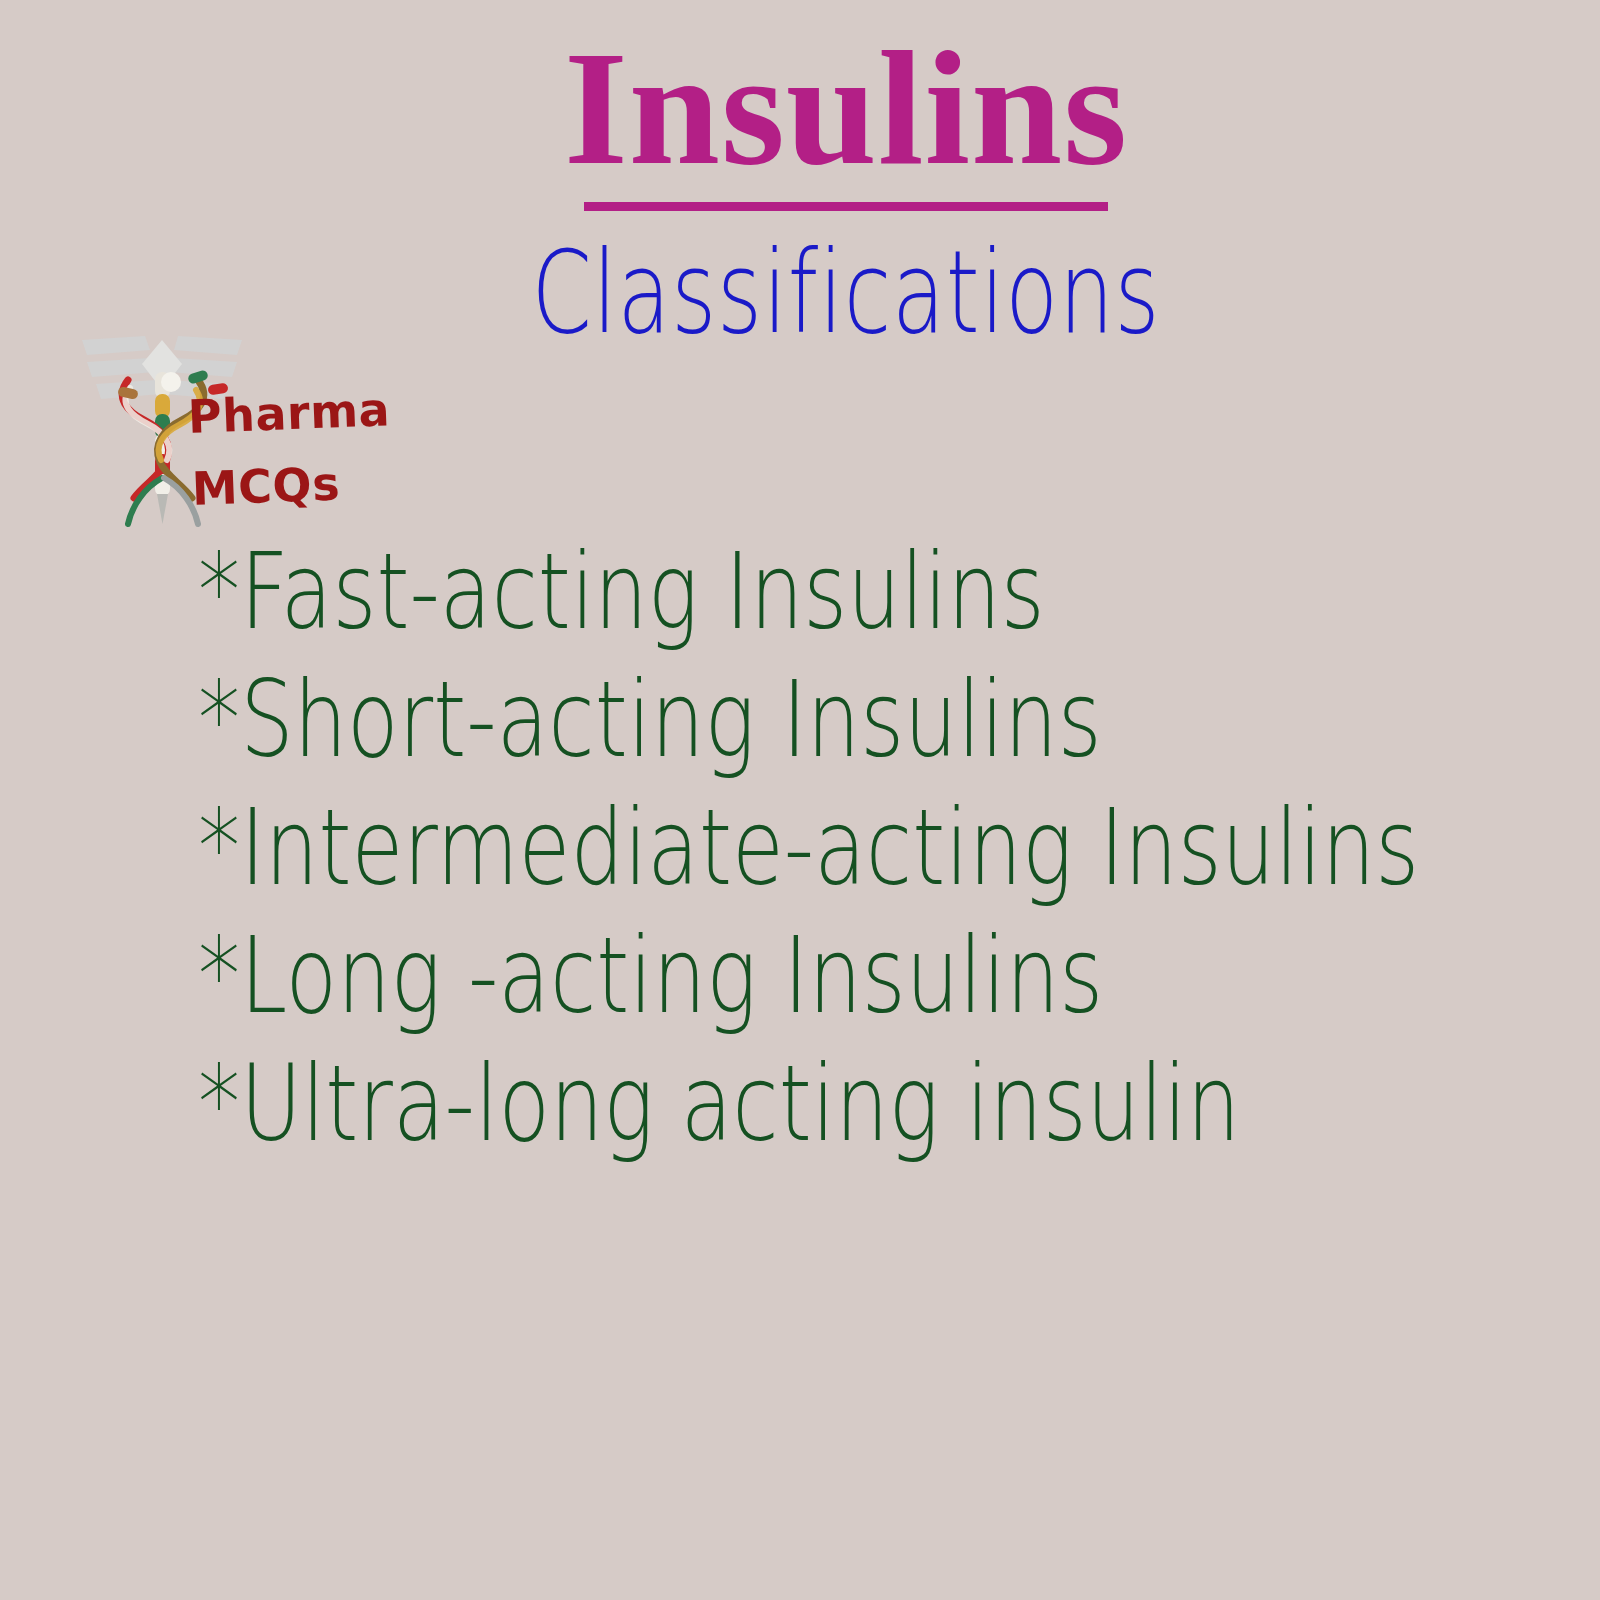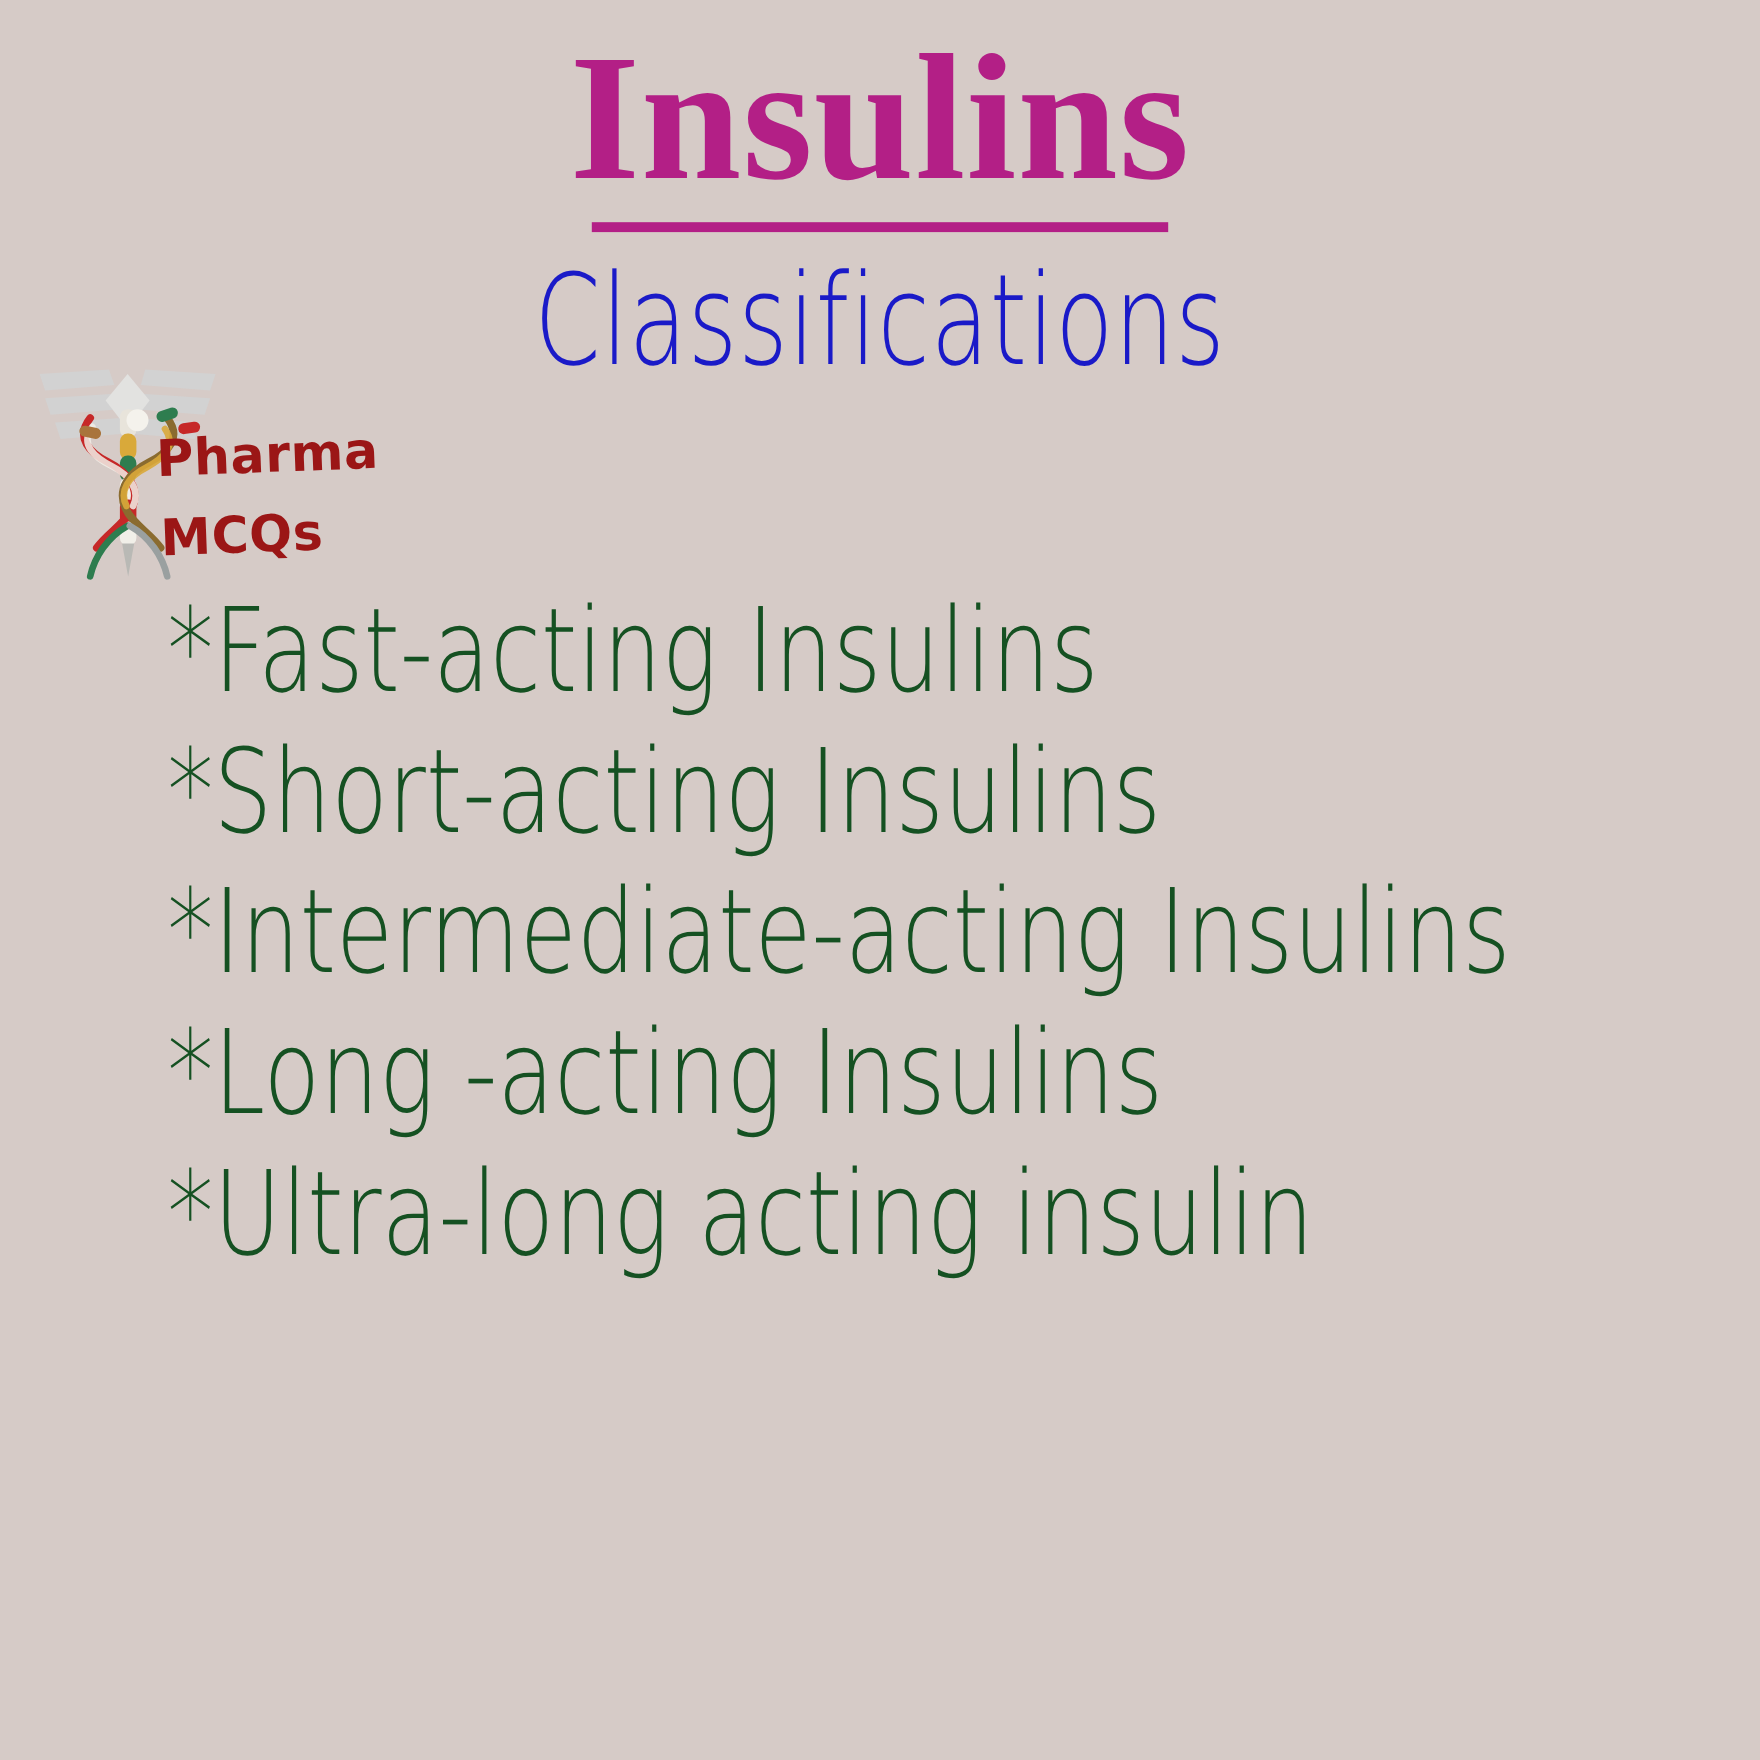--- a/index.html
+++ b/index.html
@@ -12,20 +12,21 @@
     height: 1600px;
     background: #d6cbc7;
     font-family: "DejaVu Sans", sans-serif;
     overflow: hidden;
   }
   .slide {
     position: relative;
     width: 1348px;
     height: 1600px;
     background: #d6cbc7;
+    margin-left: 46px;
   }
 
   
   .title-block {
     position: absolute;
     top: 26px;
     left: 0;
     width: 1600px;
     text-align: center;
   }

